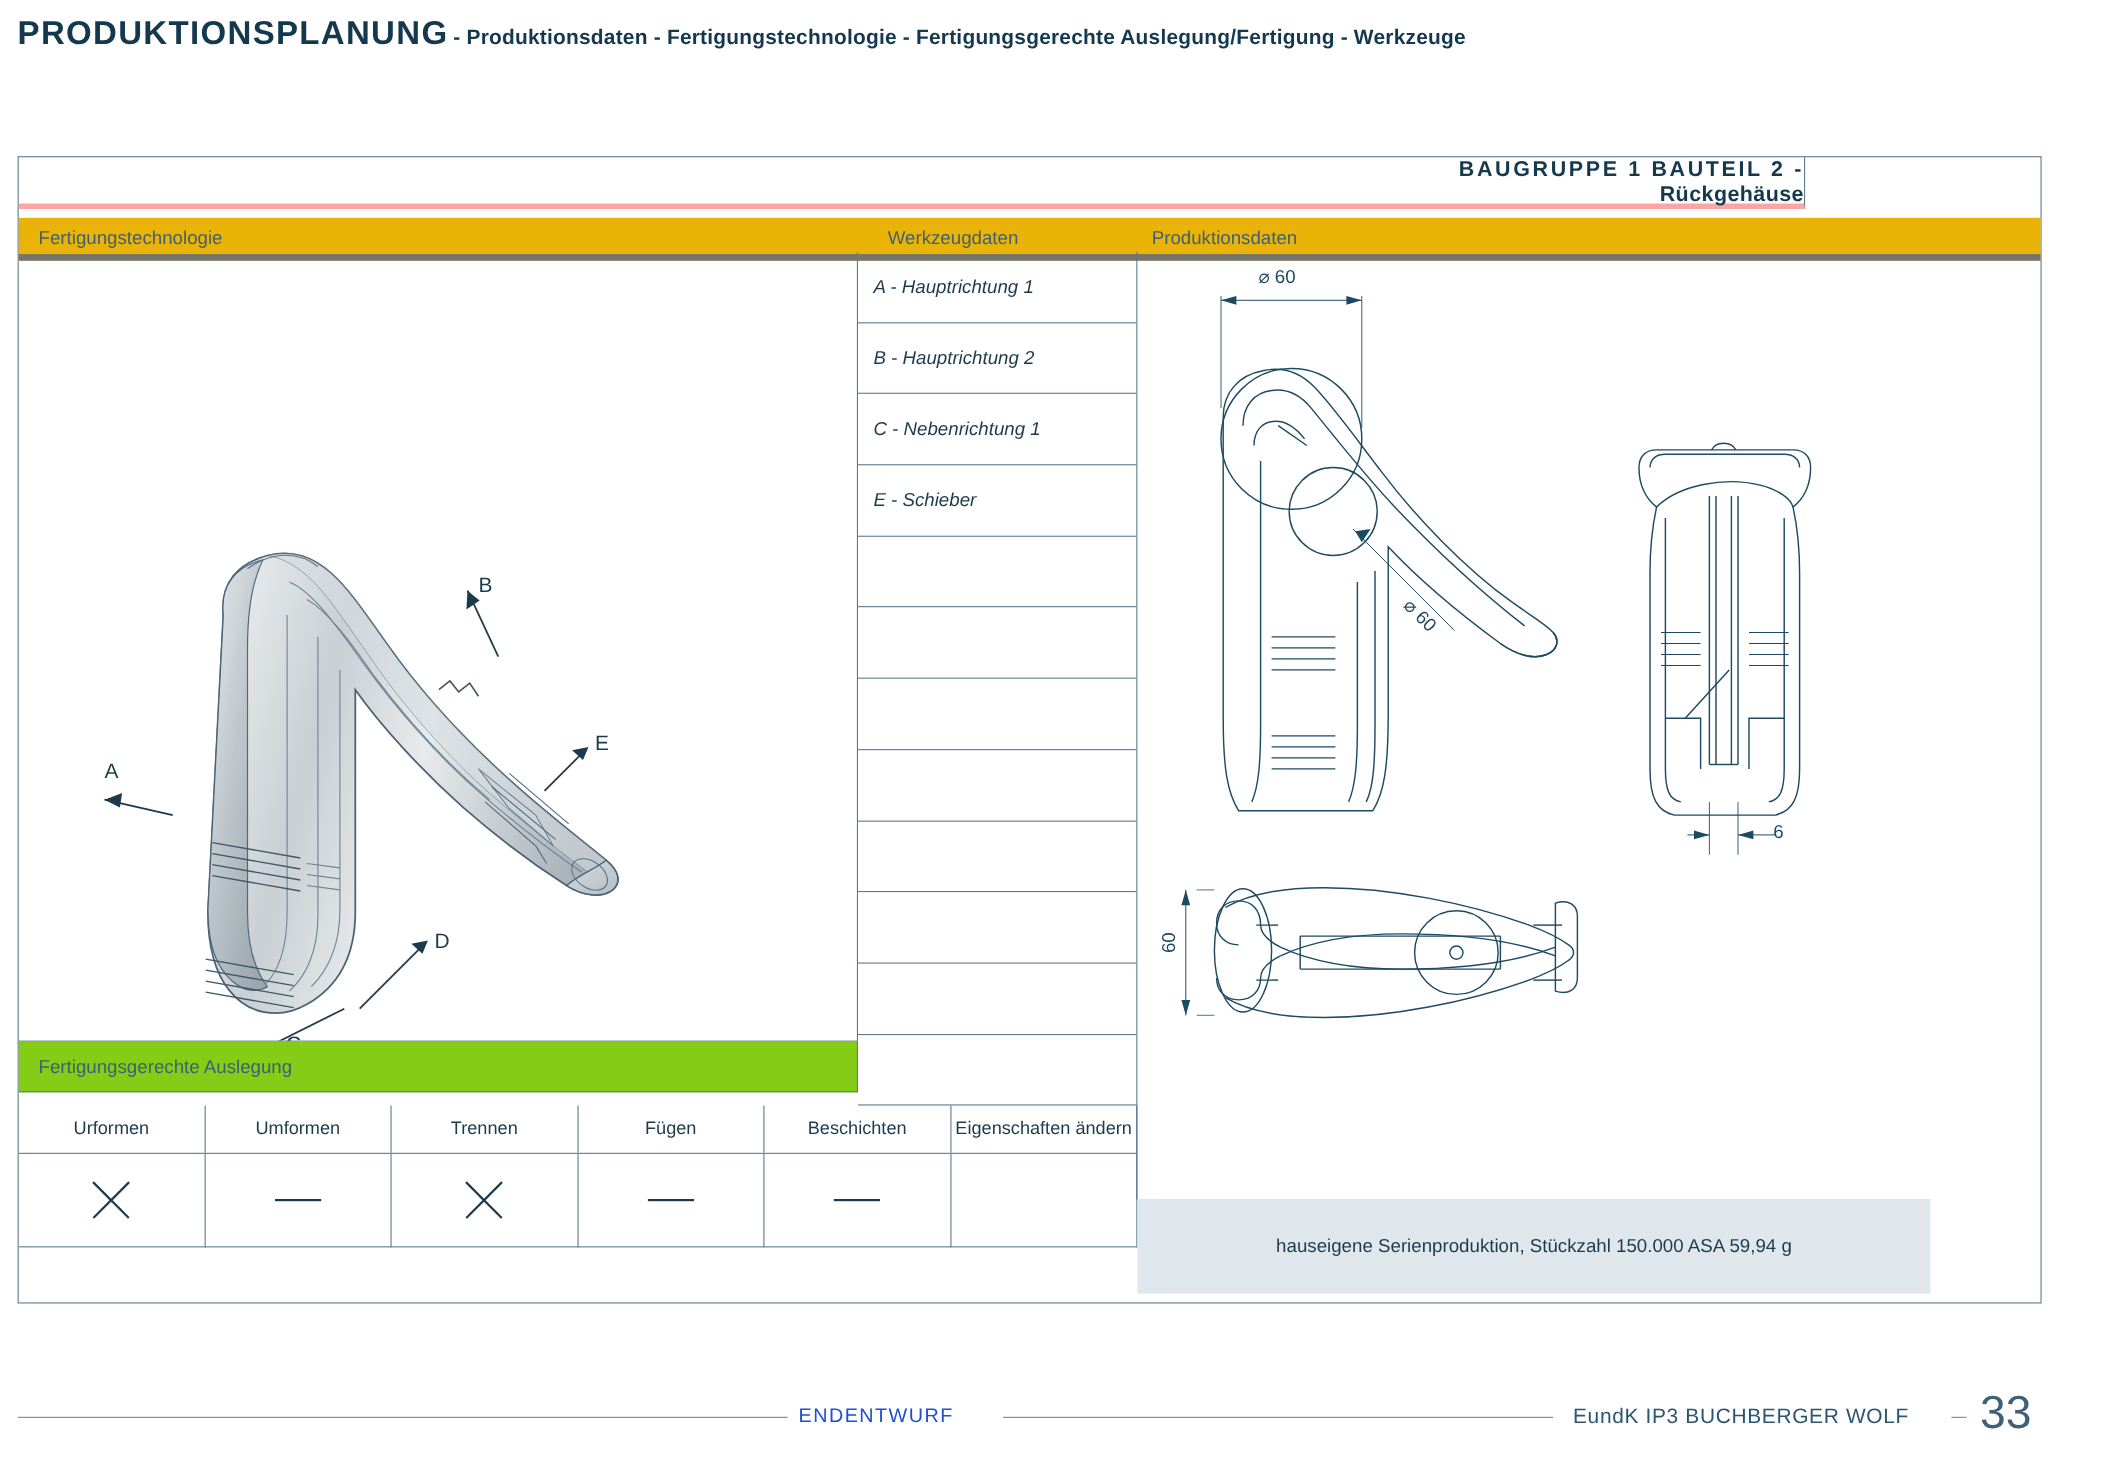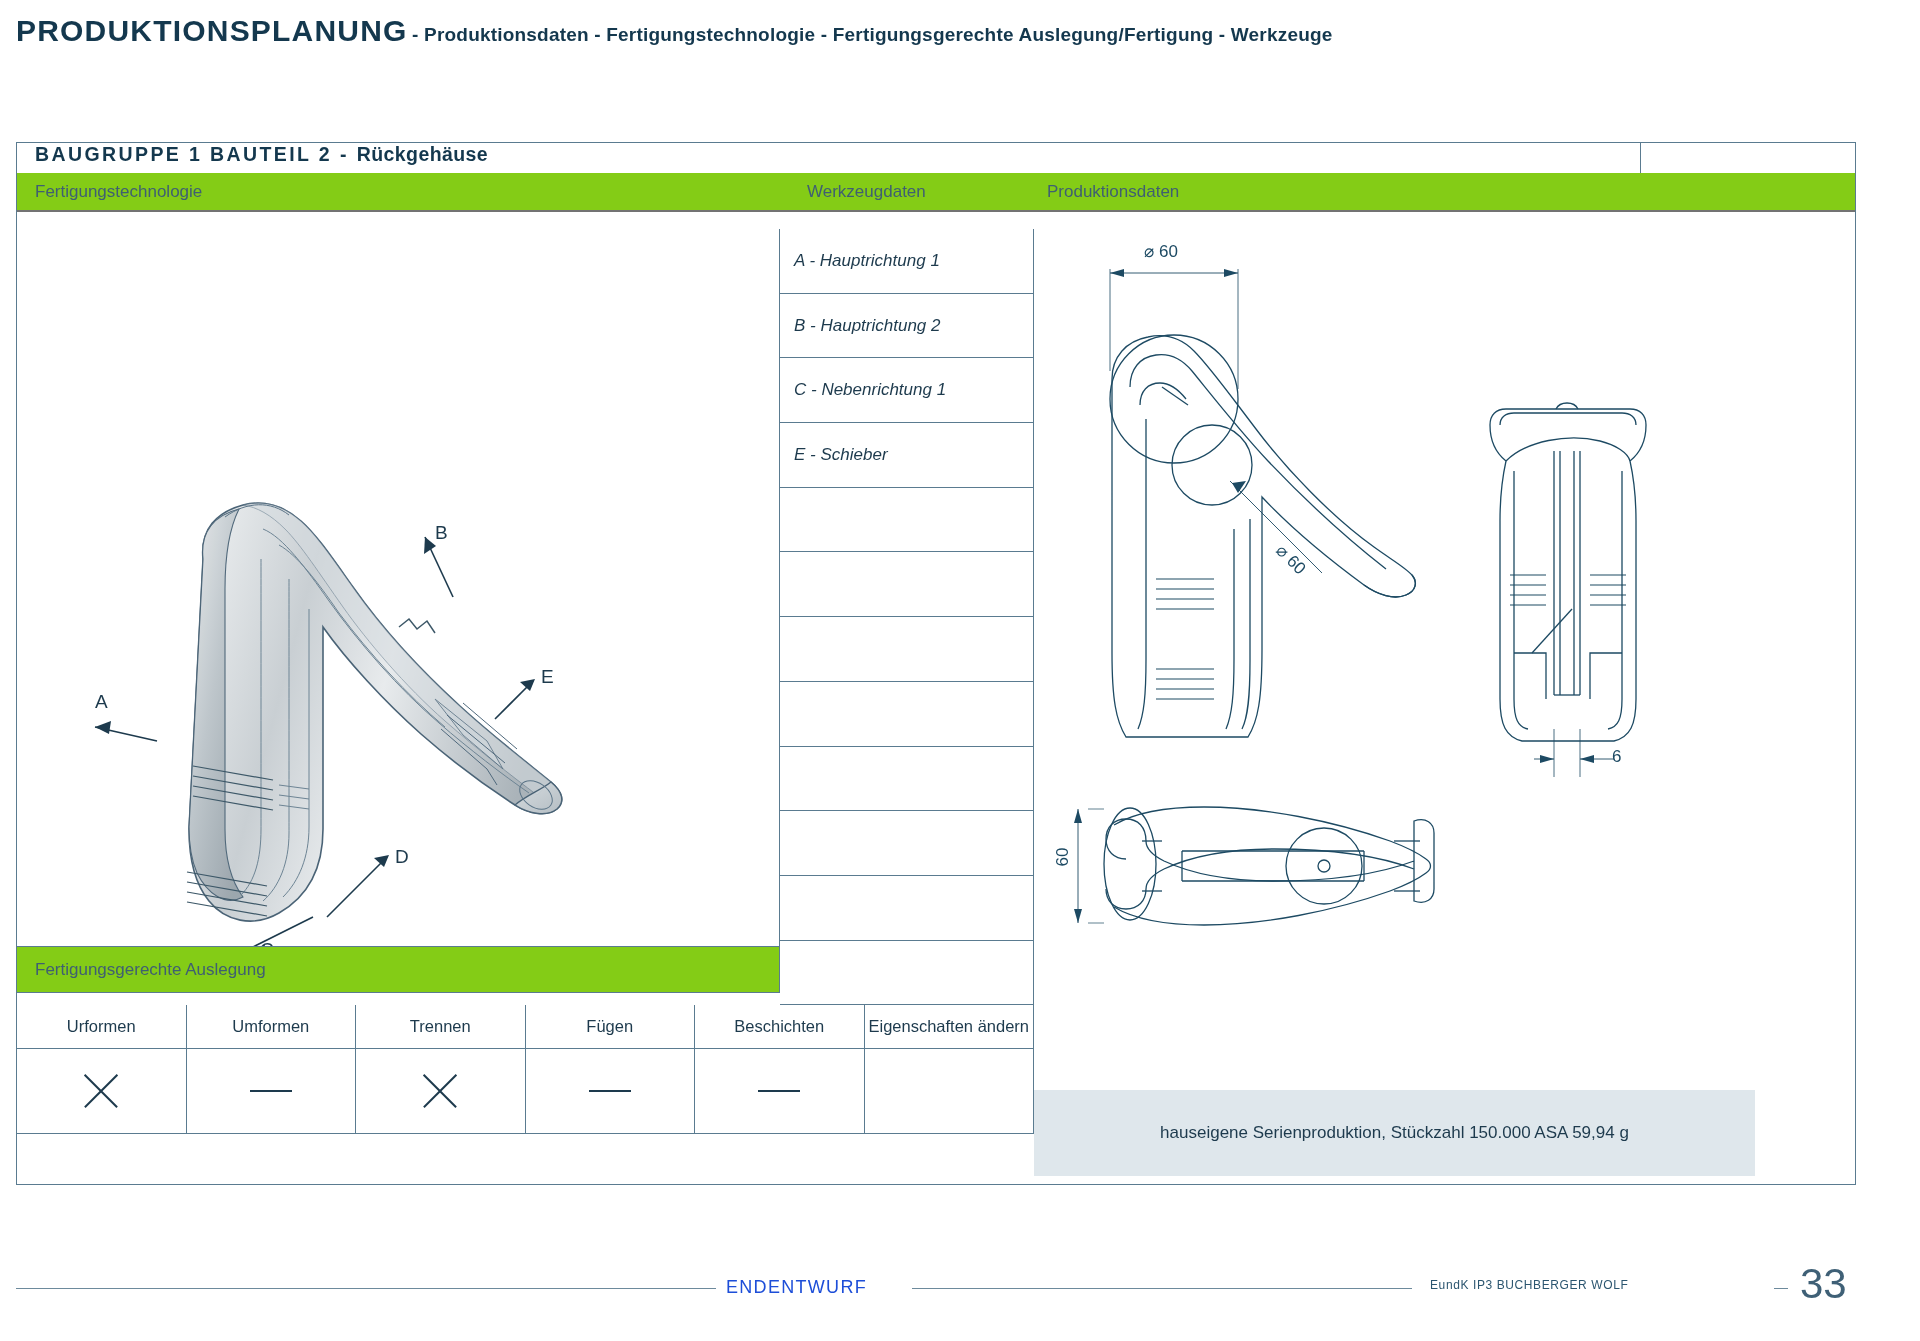--- a/index.html
+++ b/index.html
@@ -52,50 +52,51 @@
     border: 1px solid #5a7b90;
     box-sizing: border-box;
   }
 
   
   .title-bar {
     position: absolute;
     left: 0; top: 0;
     width: 1624px;
     height: 47px;
-    border-bottom: 1px solid #fca5a5;
+    border-bottom: 5px solid #fca5a5;
     border-right: 1px solid #5a7b90;
     box-sizing: border-box;
     display: flex;
-    align-items: flex-start;
+    align-items: flex-end;
     padding-left: 18px;
+    flex-direction: column;
   }
   .title-bar .t1 {
     font-size: 19.5px;
     font-weight: bold;
     letter-spacing: 2.4px;
     color: #14384e;
   }
   .title-bar .t2 {
     font-size: 19.5px;
     font-weight: bold;
     color: #14384e;
     letter-spacing: 0.4px;
     margin-left: 8px;
   }
 
   
   .section-row {
     position: absolute;
     left: 0;
-    top: 30px;
+    top: 55px;
     width: 1838px;
     height: 39px;
-    background: #84cc16;
-    border-bottom: 2px solid #737373;
+    background: #eab308;
+    border-bottom: 6px solid #737373;
     box-sizing: border-box;
   }
   .section-row .lbl {
     position: absolute;
     top: 9px;
     font-size: 17px;
     color: #3f5f72;
   }
   .sec-ft { left: 18px; }
   .sec-wz { left: 790px; }
@@ -288,21 +289,21 @@
     left: 726px;
     top: 9px;
     font-size: 18px;
     letter-spacing: 1.3px;
     color: #1d4ed8;
   }
   .footer .credits {
     position: absolute;
     left: 1430px;
     top: 10px;
-    font-size: 12px;
+    font-size: 19px;
     letter-spacing: 0.6px;
     color: #2c5670;
   }
   .footer .pageno {
     position: absolute;
     left: 1800px;
     top: -8px;
     font-size: 42px;
     color: #3f6076;
   }

